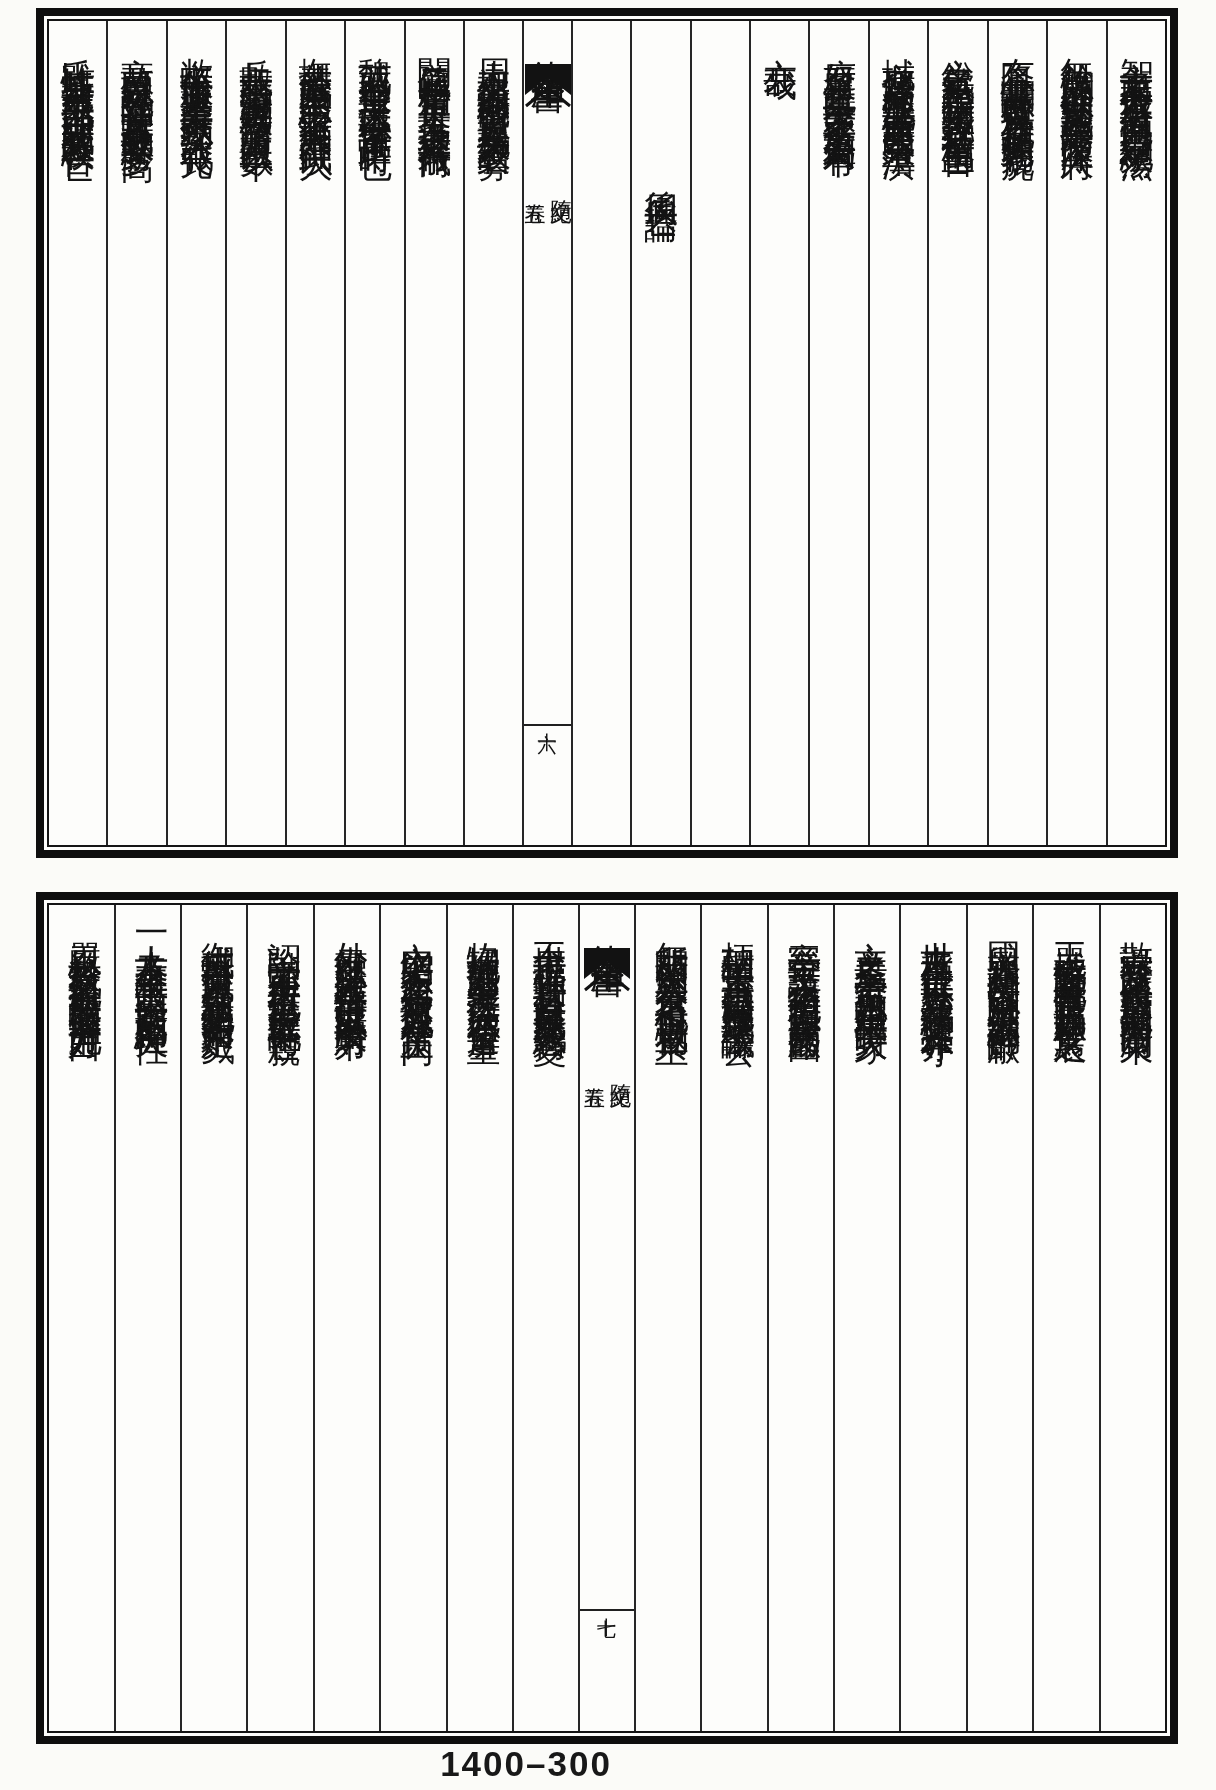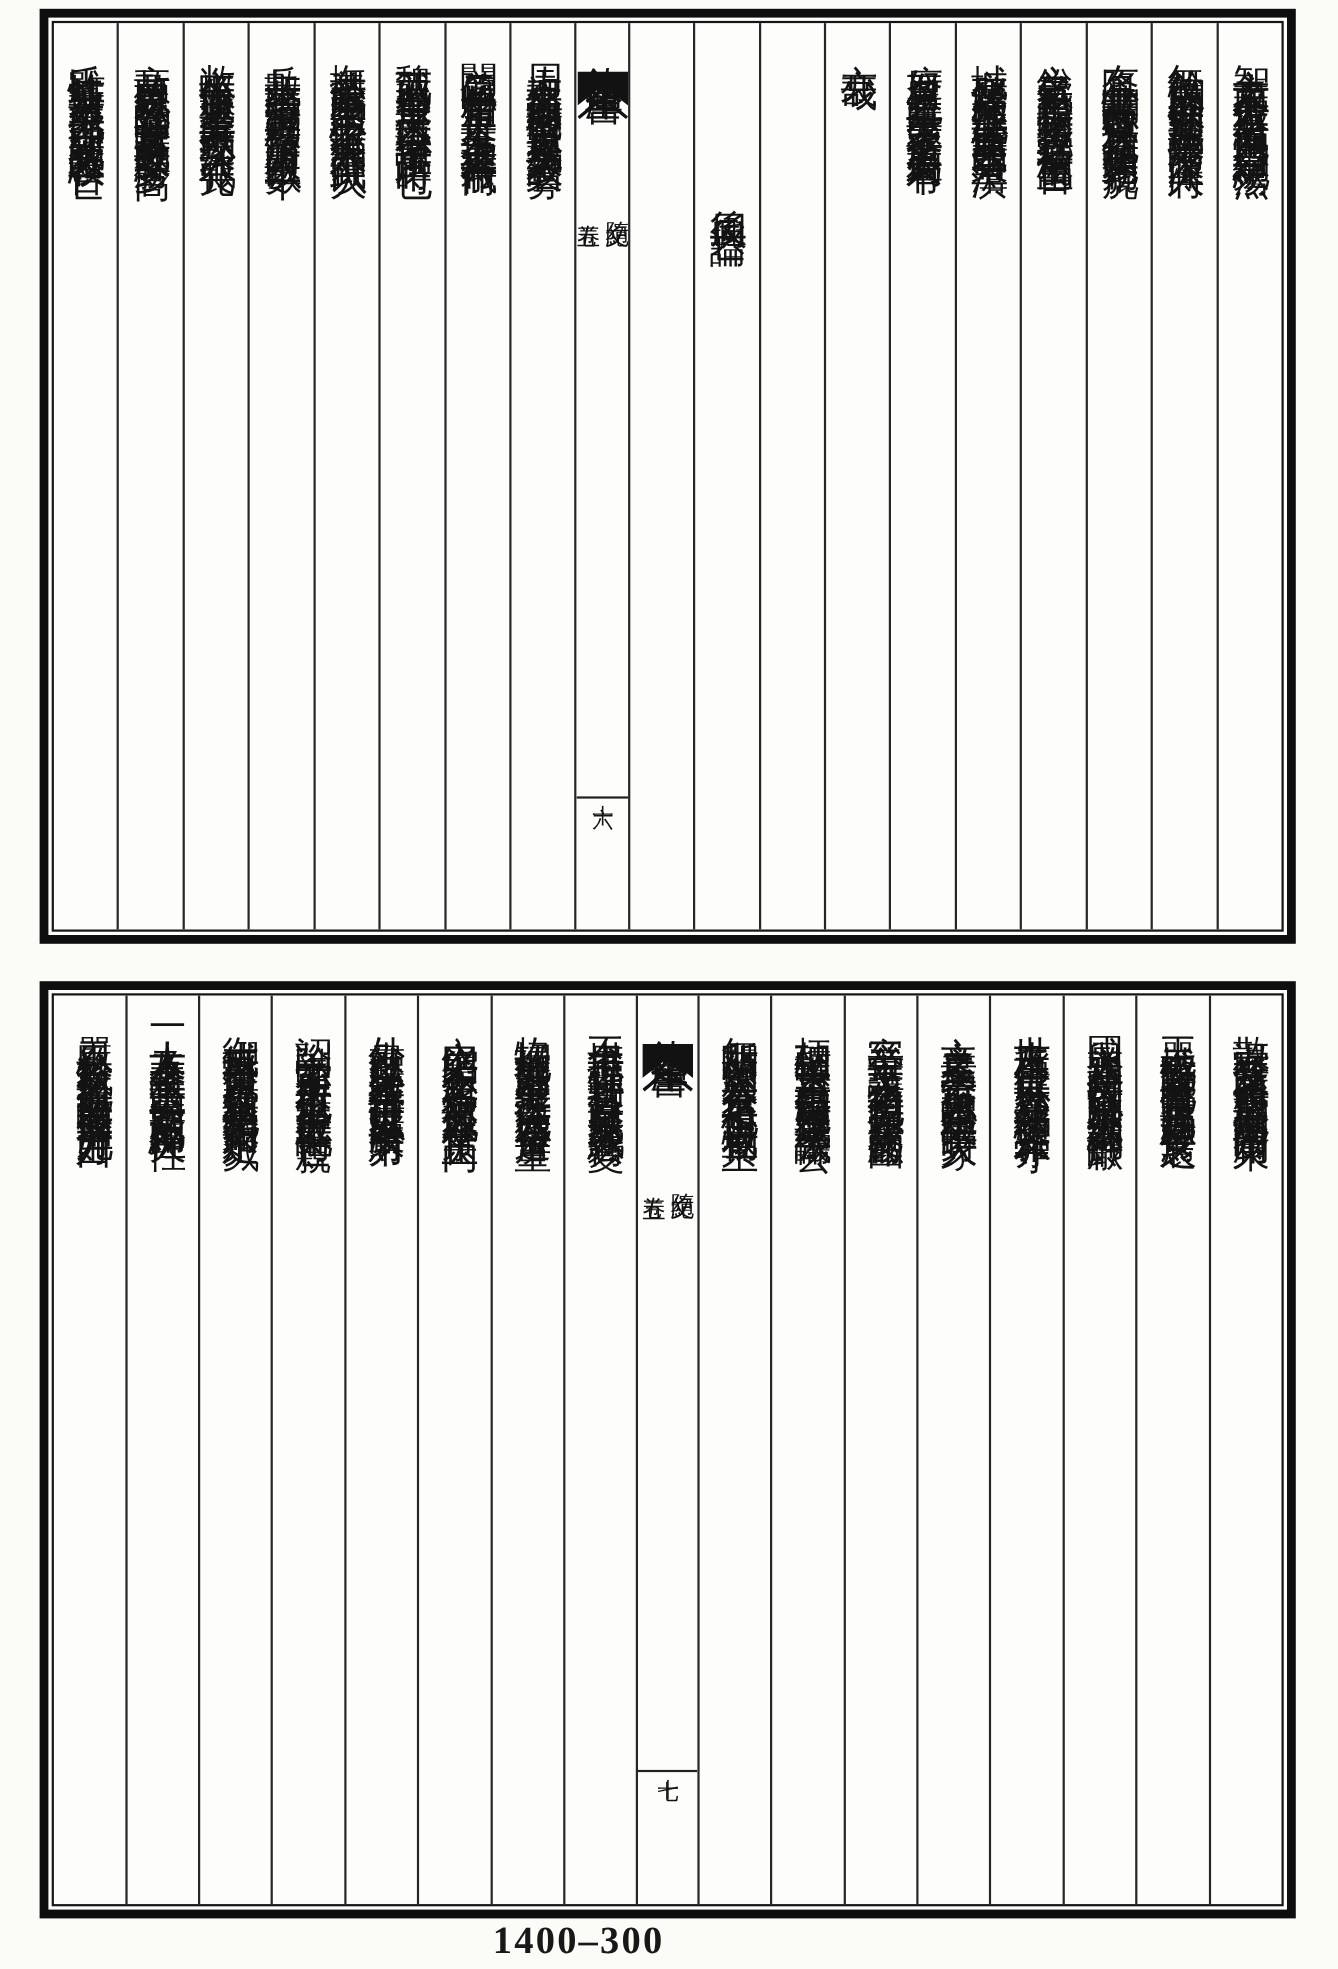--- a/index.html
+++ b/index.html
@@ -58,21 +58,21 @@
   }
   .bx-line{
     position:absolute;bottom:14.5%;left:0;right:0;
     border-top:2px solid #202020;height:0;
   }
   
   .plate-number{
     position:absolute;top:1744px;left:0;width:988px;
     text-align:center;text-indent:64px;
     font-size:35px;font-weight:700;letter-spacing:2px;
-    font-family:Liberation Serif, serif;color:#181818;
+    font-family:Liberation Sans, sans-serif;color:#181818;
   }
 </style>
 </head>
 <body>
 
 <div class="block block-top">
   <div class="block-inner">
 
     <div class="col">智之士棄而不任假有名級備員而已憲章綱紀蕩然</div>
     <div class="col">無餘魚爛土崩以俟勁寇周武大捷平陽乘虛深入將</div>

